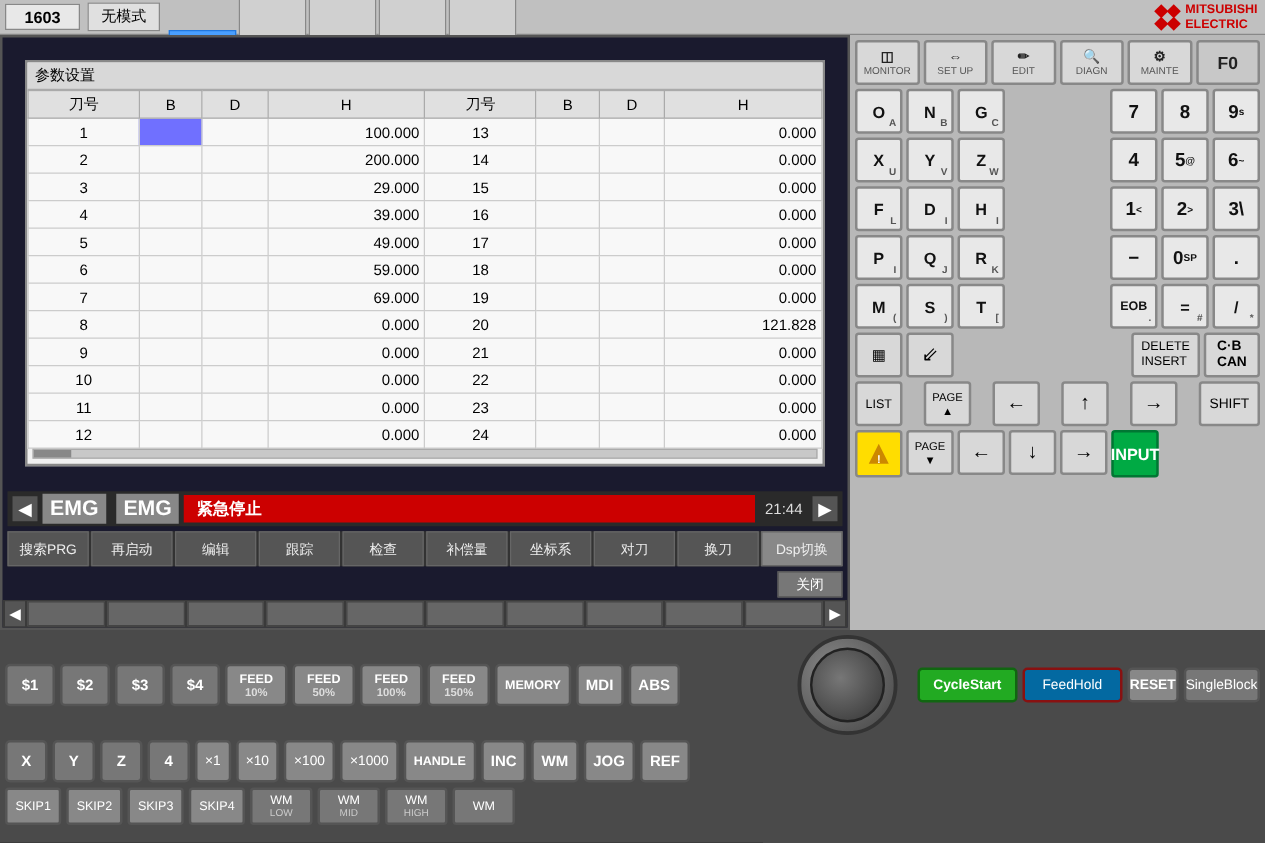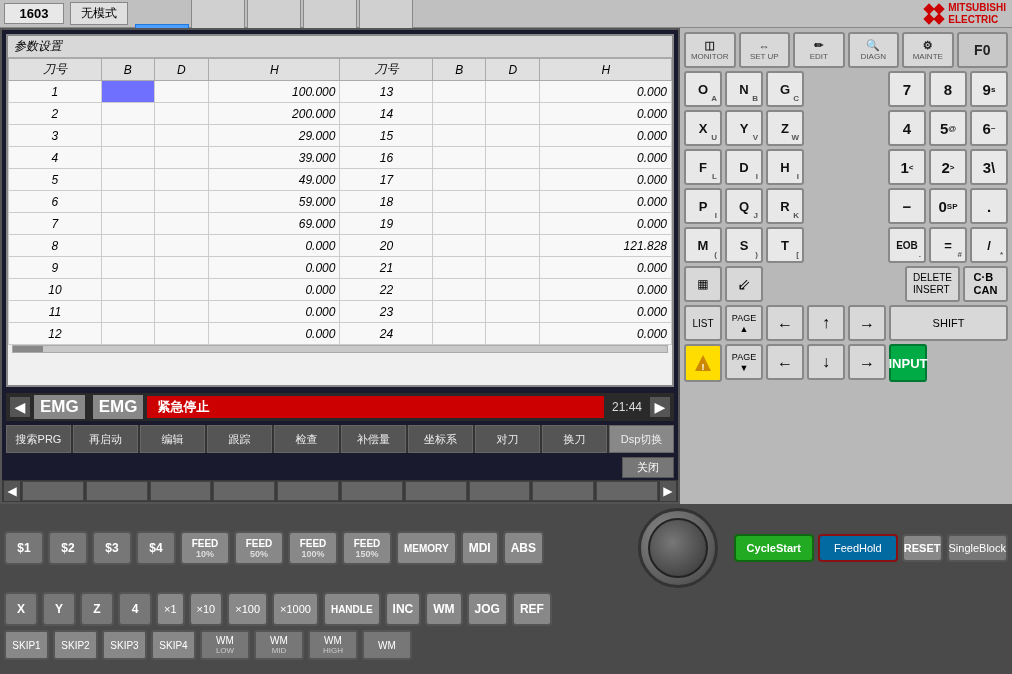--- a/index.html
+++ b/index.html
@@ -102,24 +102,23 @@
       border: 2px solid #555;
       position: relative;
       display: flex;
       flex-direction: column;
     }
 
     
     .param-area {
       background: #f0f0f0;
       border: 2px solid #888;
-      margin: 4px;
+      margin: 18px;
       flex: 1;
       position: relative;
-      font-style: italic;
     }
     .param-title {
       background: #d8d8d8;
       padding: 2px 6px;
       font-size: 12px;
       border-bottom: 1px solid #aaa;
     }
 
     
     .param-table {
@@ -965,21 +964,21 @@
     </div>
 
     <div class="key-grid" style="gap:3px">
       <div class="icon-btn" style="font-size:12px">▦</div>
       <div class="icon-btn">⇙</div>
       <div class="spacer"></div>
       <div class="delete-insert-btn" style="min-width:55px">DELETE<br>INSERT</div>
       <div class="can-btn" style="min-width:45px">C·B<br>CAN</div>
     </div>
 
-    <div class="key-grid" style="gap:3px">
+    <div class="key-grid" style="gap:17px">
       <div class="icon-btn" style="font-size:10px">LIST</div>
       <div class="icon-btn page-btn">
         <span>PAGE</span>
           <span>▲</span>
       </div>
       <div class="icon-btn">←</div>
       <div class="icon-btn">↑</div>
       <div class="icon-btn">→</div>
       <div class="shift-btn">SHIFT</div>
     </div>

